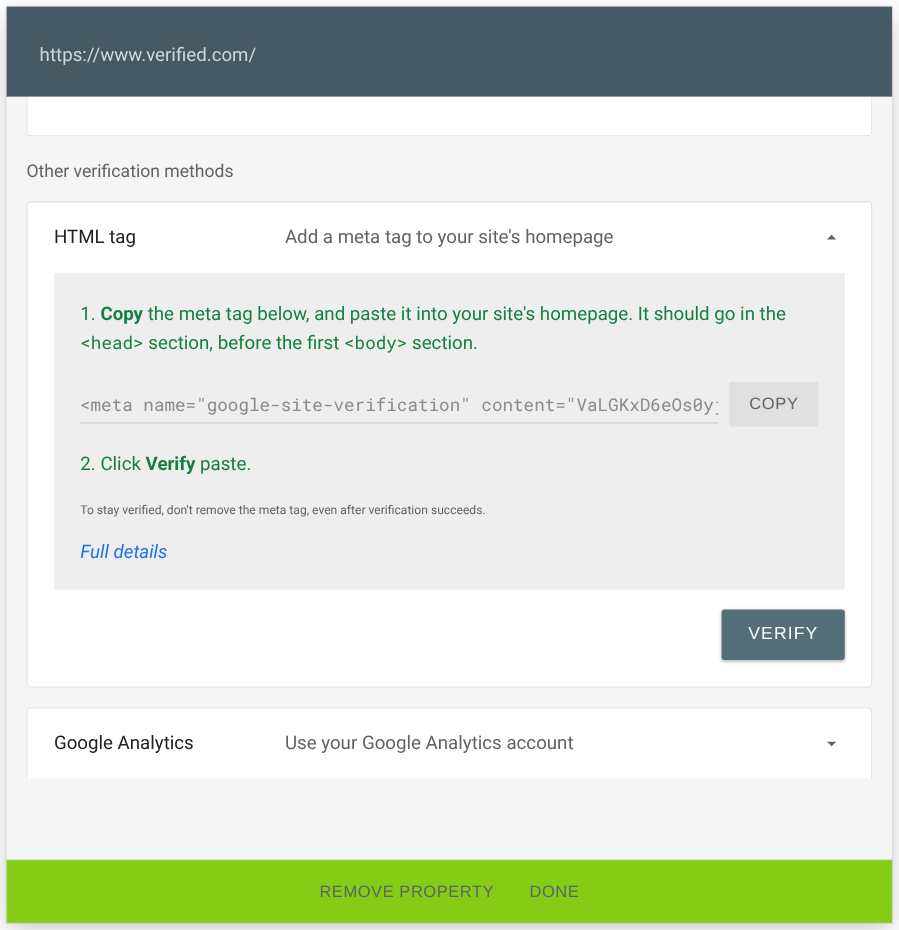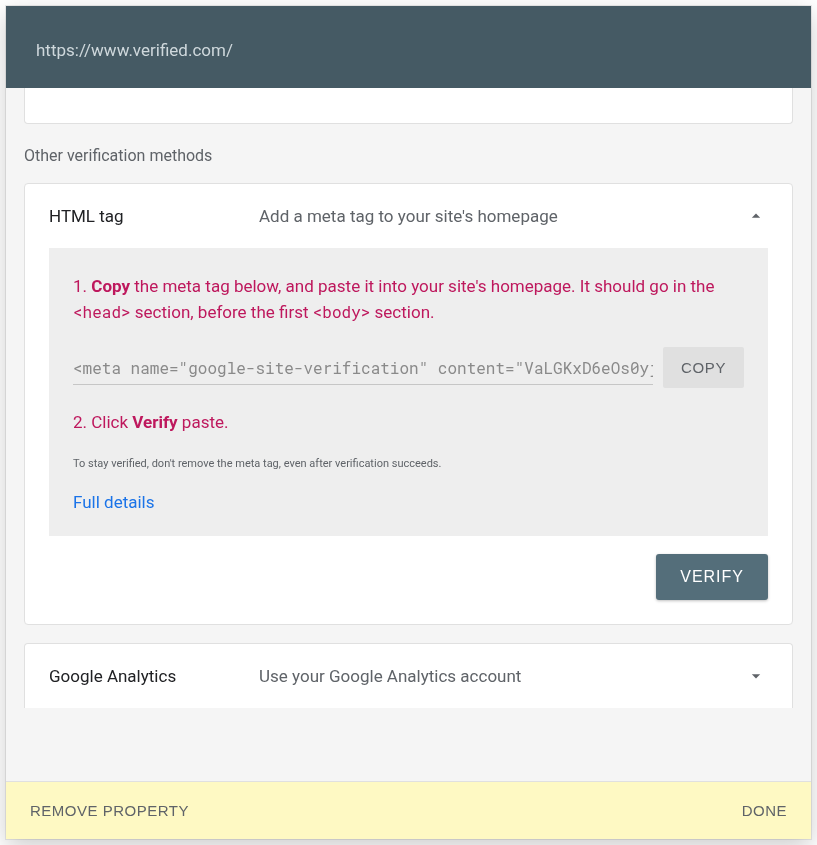--- a/index.html
+++ b/index.html
@@ -85,21 +85,21 @@
     }
     .card-body {
       padding: 0 24px 24px 24px;
     }
     .panel {
       background: #eeeeee;
       padding: 26px 24px 24px 24px;
     }
     .step-text {
       font-size: 17px;
-      color: #be185d;
+      color: #15803d;
       line-height: 1.5;
     }
     .step-text b { font-weight: 700; }
     .step-text code {
       font-family: "Roboto Mono", monospace;
       font-size: 16px;
     }
     .meta-row {
       display: flex;
       align-items: center;
@@ -137,20 +137,21 @@
       margin-top: 20px;
       line-height: 1.5;
     }
     .details-link {
       color: #1a73e8;
       font-size: 17px;
       text-decoration: none;
       display: inline-block;
       margin-top: 20px;
       cursor: pointer;
+      font-style: italic;
     }
     .verify-row {
       display: flex;
       justify-content: flex-end;
       padding-top: 18px;
     }
     .verify-btn {
       background: #546e7a;
       color: #fff;
       border: none;
@@ -158,23 +159,23 @@
       font-weight: 500;
       letter-spacing: 1px;
       padding: 14px 24px;
       border-radius: 3px;
       cursor: pointer;
       box-shadow: 0 1px 3px rgba(0,0,0,0.25);
     }
     .footer {
       flex-shrink: 0;
       border-top: 1px solid #e0e0e0;
-      background: #fef9c3;
-      display: flex;
-      justify-content: space-between;
+      background: #84cc16;
+      display: flex;
+      justify-content: center;
       align-items: center;
       gap: 32px;
       padding: 20px 24px;
     }
     .footer-btn {
       background: none;
       border: none;
       color: #5f6368;
       font-size: 15px;
       font-weight: 500;

